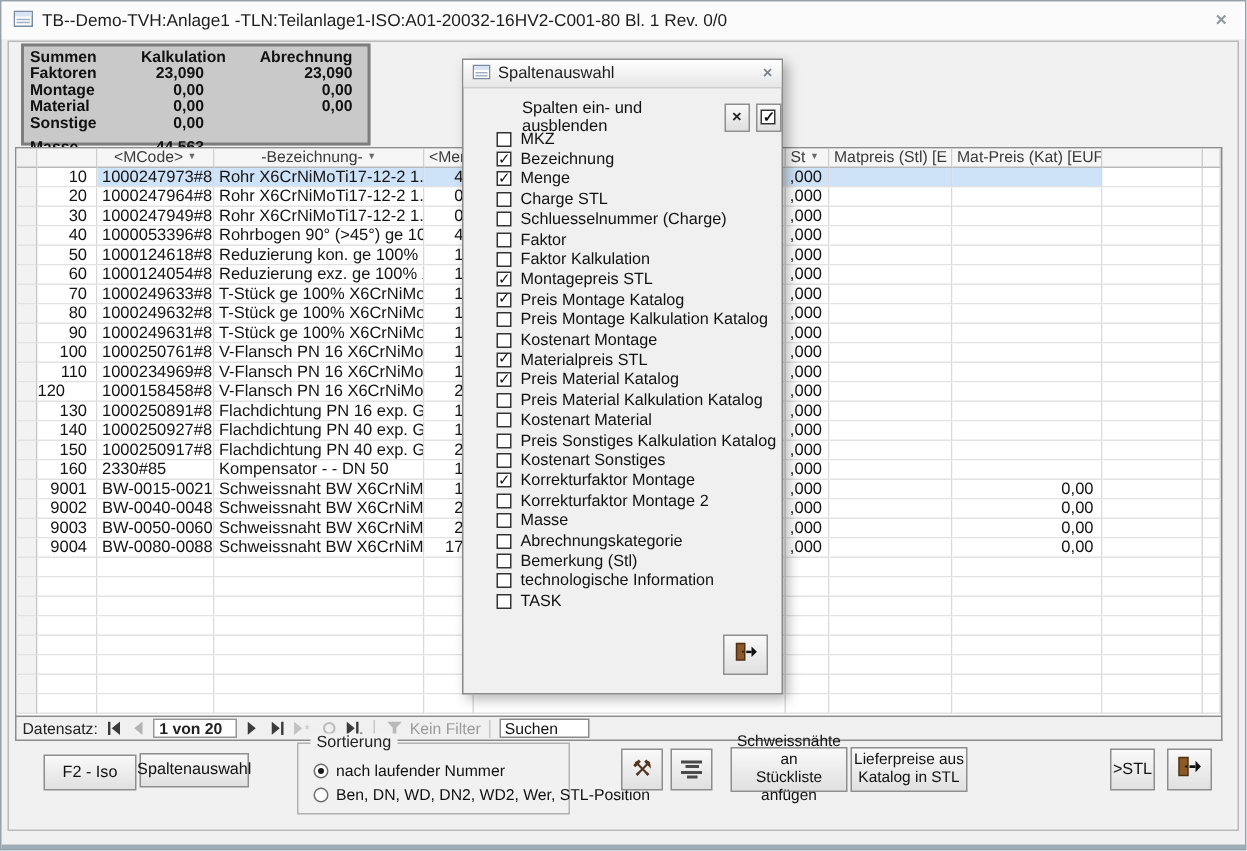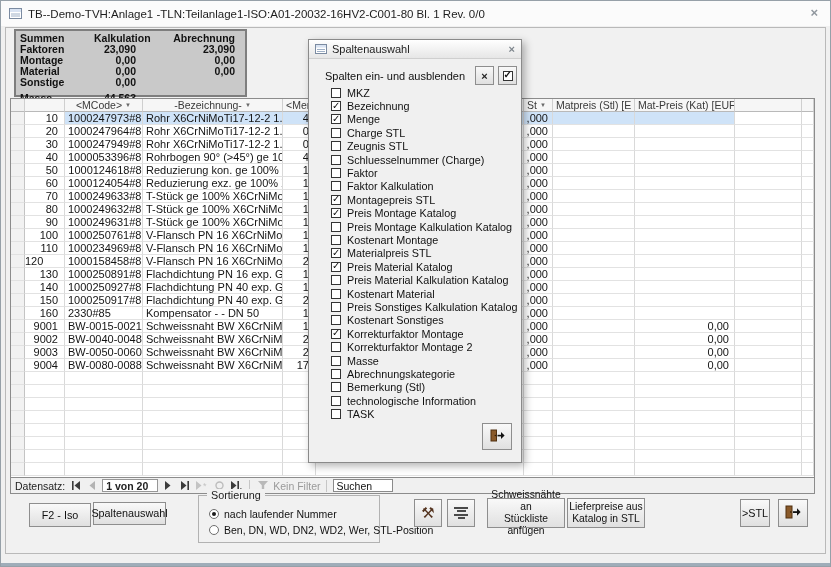--- a/index.html
+++ b/index.html
@@ -36,21 +36,21 @@
   .dimtxt{color:#9a9a9a;}
   .vsep{width:1px;height:12px;background:#c6c6c6;margin:0 3px;}
   .searchbox{width:60px;height:13px;border:1px solid #8a8a8a;font-size:10.5px;padding:0 2px;background:#fff;color:#111;}
 
   
   .dialog{position:absolute;left:307px;top:38px;width:214px;height:424px;background:#f0f0f0;border:1px solid #8a8a8a;
       box-shadow:3px 3px 8px rgba(0,0,0,.30);z-index:50;}
   .dlg-title{height:19px;background:linear-gradient(#ffffff,#e6e6e6);border-bottom:1px solid #cfcfcf;display:flex;align-items:center;padding:0 6px;}
   .dlg-title .ttl{font-size:11px;color:#1d1d1d;margin-left:5px;flex:1;}
   .dlg-title .close-x{position:static;margin-left:auto;font-size:11px;color:#7e868d;}
-  .dlg-head{position:absolute;left:16px;top:26px;display:flex;align-items:center;gap:4px;}
+  .dlg-head{position:absolute;left:39px;top:26px;display:flex;align-items:center;gap:4px;}
   .dlg-head .lbl{font-size:11px;color:#111;margin-right:6px;}
   .sqbtn{width:19px;height:19px;background:linear-gradient(#f9f9f9,#dfdfdf);border:1px solid #8e8e8e;display:inline-flex;align-items:center;justify-content:center;font-size:11px;font-weight:bold;color:#222;}
   .items{position:absolute;left:22px;top:46px;right:4px;}
   .item{height:13.4px;display:flex;align-items:center;gap:6px;font-size:10.8px;color:#111;white-space:nowrap;}
   .cb{width:10px;height:10px;border:1px solid #333;background:#fff;position:relative;flex:0 0 auto;}
   .cb.on::after{content:"✓";position:absolute;left:0px;top:-2.5px;font-size:10px;color:#111;}
   .dlg-exit{position:absolute;right:9px;bottom:12px;width:30px;height:27px;}
 
   
   .btn{position:absolute;background:linear-gradient(#f9f9f9,#e0e0e0);border:1px solid #8e8e8e;font-size:10.8px;color:#111;
@@ -203,21 +203,21 @@
           <div class="td " style="width: 208px;"></div>
           <div class="td ar" style="width: 29px; padding-right: 4px;">,000</div>
           <div class="td ar" style="width: 82px; padding-right: 5px;"></div>
           <div class="td ar" style="width: 100px; padding-right: 5px;"></div>
           <div class="td " style="width: 67px;"></div>
           <div class="td " style="width: 12px;"></div>
         </div>
         <div class="trow">
           <div class="td gut" style="width: 14px;"></div>
           <div class="td ar" style="width: 40px; padding-right: 6px;">50</div>
-          <div class="td al" style="width: 78px; text-align: center;">1000124618#8</div>
+          <div class="td al" style="width: 78px;">1000124618#8</div>
           <div class="td al" style="width: 140px;">Reduzierung kon. ge 100% X6CrNiMoT</div>
           <div class="td ar" style="width: 33px; padding-right: 3px;">1,</div>
           <div class="td " style="width: 208px;"></div>
           <div class="td ar" style="width: 29px; padding-right: 4px;">,000</div>
           <div class="td ar" style="width: 82px; padding-right: 5px;"></div>
           <div class="td ar" style="width: 100px; padding-right: 5px;"></div>
           <div class="td " style="width: 67px;"></div>
           <div class="td " style="width: 12px;"></div>
         </div>
         <div class="trow">
@@ -656,24 +656,20 @@
         <div class="item">
           <span class="cb on"></span>
           <span>Menge</span>
         </div>
         <div class="item">
           <span class="cb"></span>
           <span>Charge STL</span>
         </div>
         <div class="item">
           <span class="cb"></span>
-          <span>Zeugnis STL</span>
-        </div>
-        <div class="item">
-          <span class="cb"></span>
           <span>Schluesselnummer (Charge)</span>
         </div>
         <div class="item">
           <span class="cb"></span>
           <span>Faktor</span>
         </div>
         <div class="item">
           <span class="cb"></span>
           <span>Faktor Kalkulation</span>
         </div>

